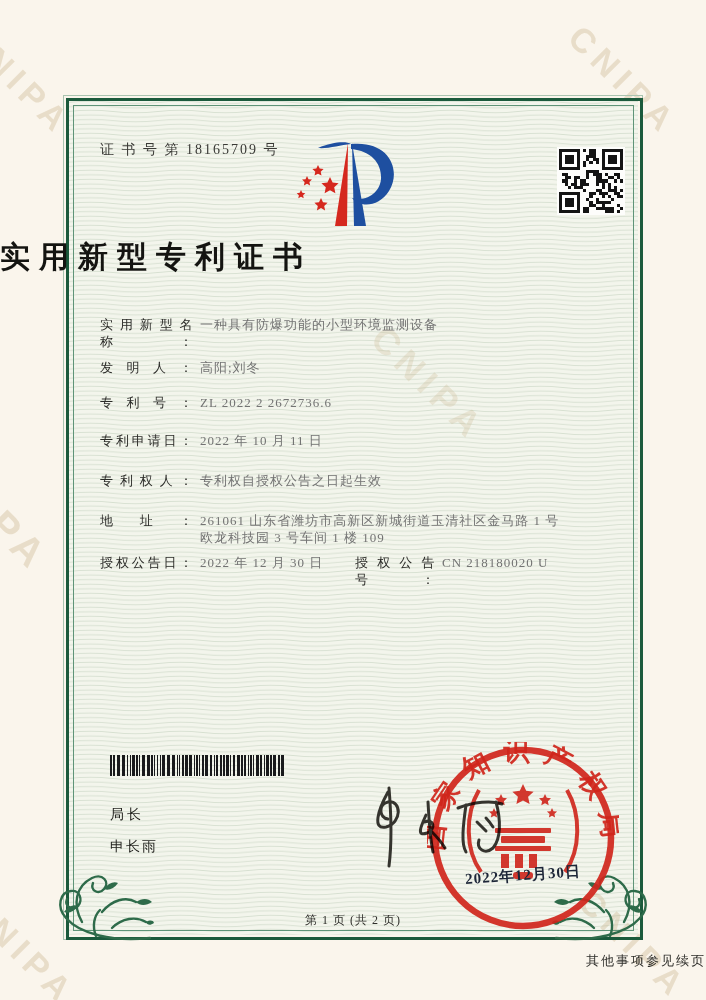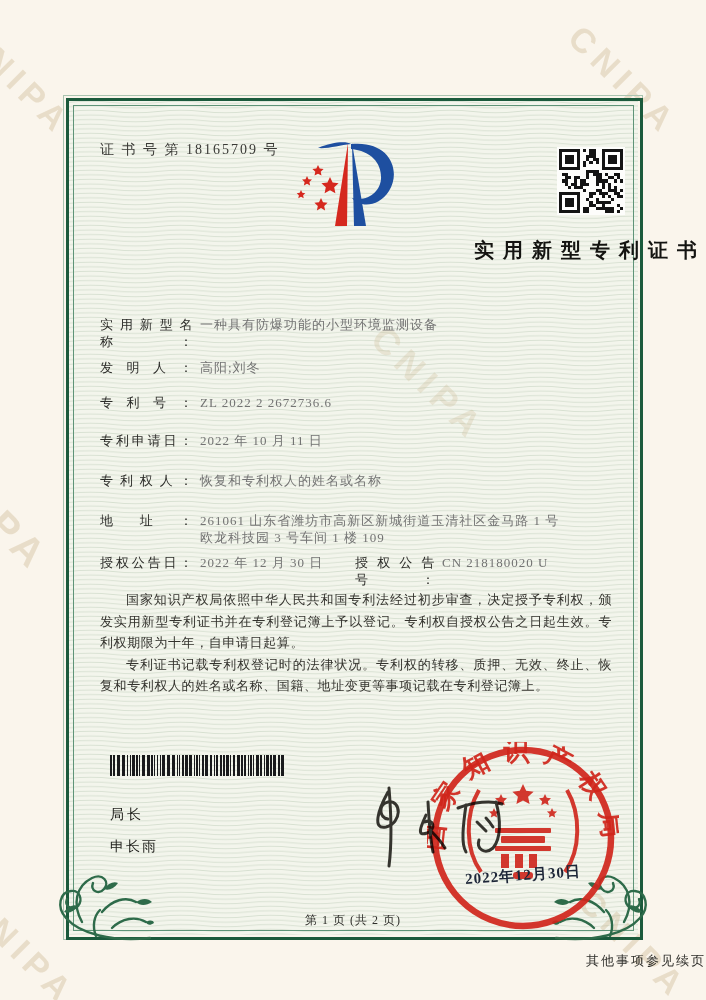--- a/index.html
+++ b/index.html
@@ -43,22 +43,22 @@
 
   .content{position:absolute;inset:0;z-index:5;}
 
   .cert-no{position:absolute;left:100px;top:141px;font-size:14px;letter-spacing:2px;color:#3a3a36;}
 
   .logo{position:absolute;left:288px;top:136px;width:134px;height:96px;}
   .qr{position:absolute;left:557px;top:147px;width:68px;height:68px;background:#fdfdfb;padding:2px;box-sizing:border-box;}
   .qr svg{display:block;width:100%;height:100%;shape-rendering:crispEdges;}
 
   .title{
-    position:absolute;left:0;top:237px;width:100%;text-align:right;
-    font-size:20px;font-weight:bold;letter-spacing:9px;color:#141411;
+    position:absolute;left:0;top:237px;width:100%;text-align:left;
+    font-size:30px;font-weight:bold;letter-spacing:9px;color:#141411;
   }
 
   .fields{position:absolute;left:100px;top:0;width:470px;}
   .f-row{position:absolute;left:0;width:470px;font-size:13px;line-height:17px;}
   .f-label{
     display:inline-block;width:93px;vertical-align:top;
     text-align:justify;text-align-last:justify;color:#2b2b28;letter-spacing:0.5px;
   }
   .f-value{
     display:inline-block;margin-left:7px;max-width:362px;vertical-align:top;
@@ -311,38 +311,34 @@
       <div class="f-row row-inventor">
         <span class="f-label">发明人：</span><span class="f-value">高阳;刘冬</span>
       </div>
       <div class="f-row row-patno">
         <span class="f-label">专利号：</span><span class="f-value">ZL 2022 2 2672736.6</span>
       </div>
       <div class="f-row row-filing">
         <span class="f-label">专利申请日：</span><span class="f-value">2022 年 10 月 11 日</span>
       </div>
       <div class="f-row row-patentee">
-        <span class="f-label">专利权人：</span><span class="f-value">恢复和专利权人的姓名或名称</span>
+        <span class="f-label">专利权人：</span><span class="f-value">专利权自授权公告之日起生效</span>
       </div>
       <div class="f-row row-address">
         <span class="f-label">地址：</span><span class="f-value">261061 山东省潍坊市高新区新城街道玉清社区金马路 1 号
 欧龙科技园 3 号车间 1 楼 109</span>
       </div>
       <div class="f-row row-grant">
         <span class="f-label">授权公告日：</span><span class="f-value">2022 年 12 月 30 日</span>
         <span class="pair2">
           <span class="f-label">授权公告号：</span><span class="f-value">CN 218180020 U</span>
         </span>
       </div>
     </div>
 
-    <div class="paras">
-      <p>国家知识产权局依照中华人民共和国专利法经过初步审查，决定授予专利权，颁发实用新型专利证书并在专利登记簿上予以登记。专利权自授权公告之日起生效。专利权期限为十年，自申请日起算。</p>
-      <p>专利证书记载专利权登记时的法律状况。专利权的转移、质押、无效、终止、恢复和专利权人的姓名或名称、国籍、地址变更等事项记载在专利登记簿上。</p>
-    </div>
 
     <div class="barcode">
       <svg id="bc-svg" viewBox="0 0 178 21" preserveAspectRatio="none">
           <rect x="0" y="0" width="2" height="21" fill="#191a1c"></rect>
           <rect x="3" y="0" width="2" height="21" fill="#191a1c"></rect>
           <rect x="7" y="0" width="3" height="21" fill="#191a1c"></rect>
           <rect x="12" y="0" width="3" height="21" fill="#191a1c"></rect>
           <rect x="17" y="0" width="1" height="21" fill="#191a1c"></rect>
           <rect x="20" y="0" width="1" height="21" fill="#191a1c"></rect>
           <rect x="22" y="0" width="3" height="21" fill="#191a1c"></rect>

